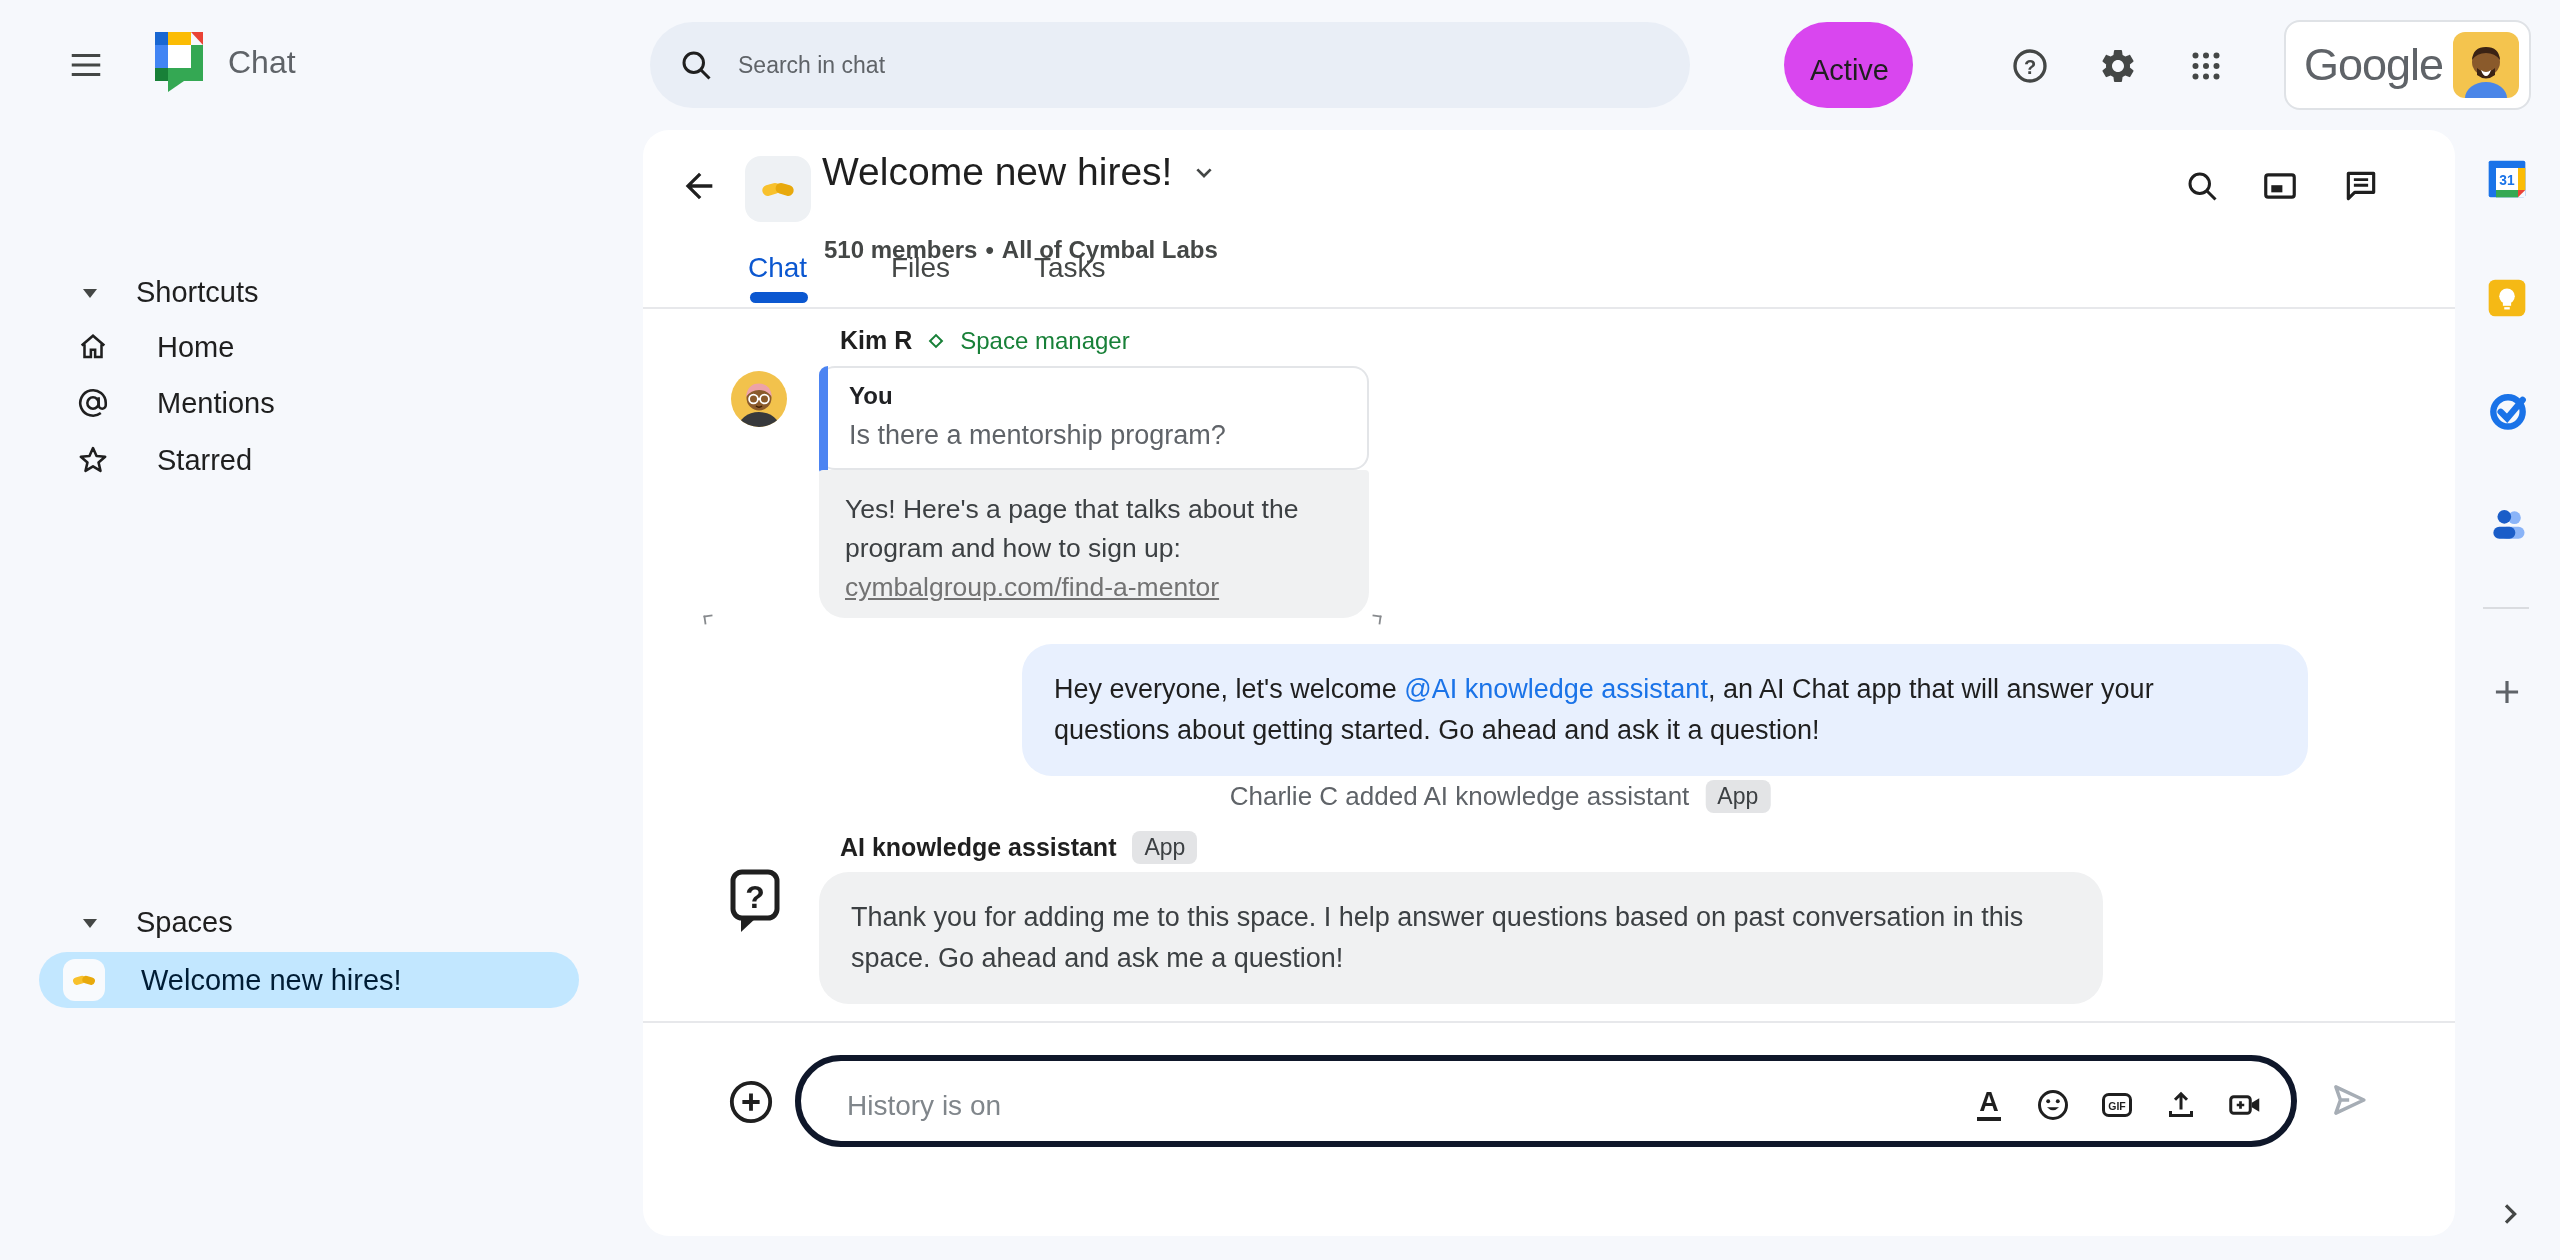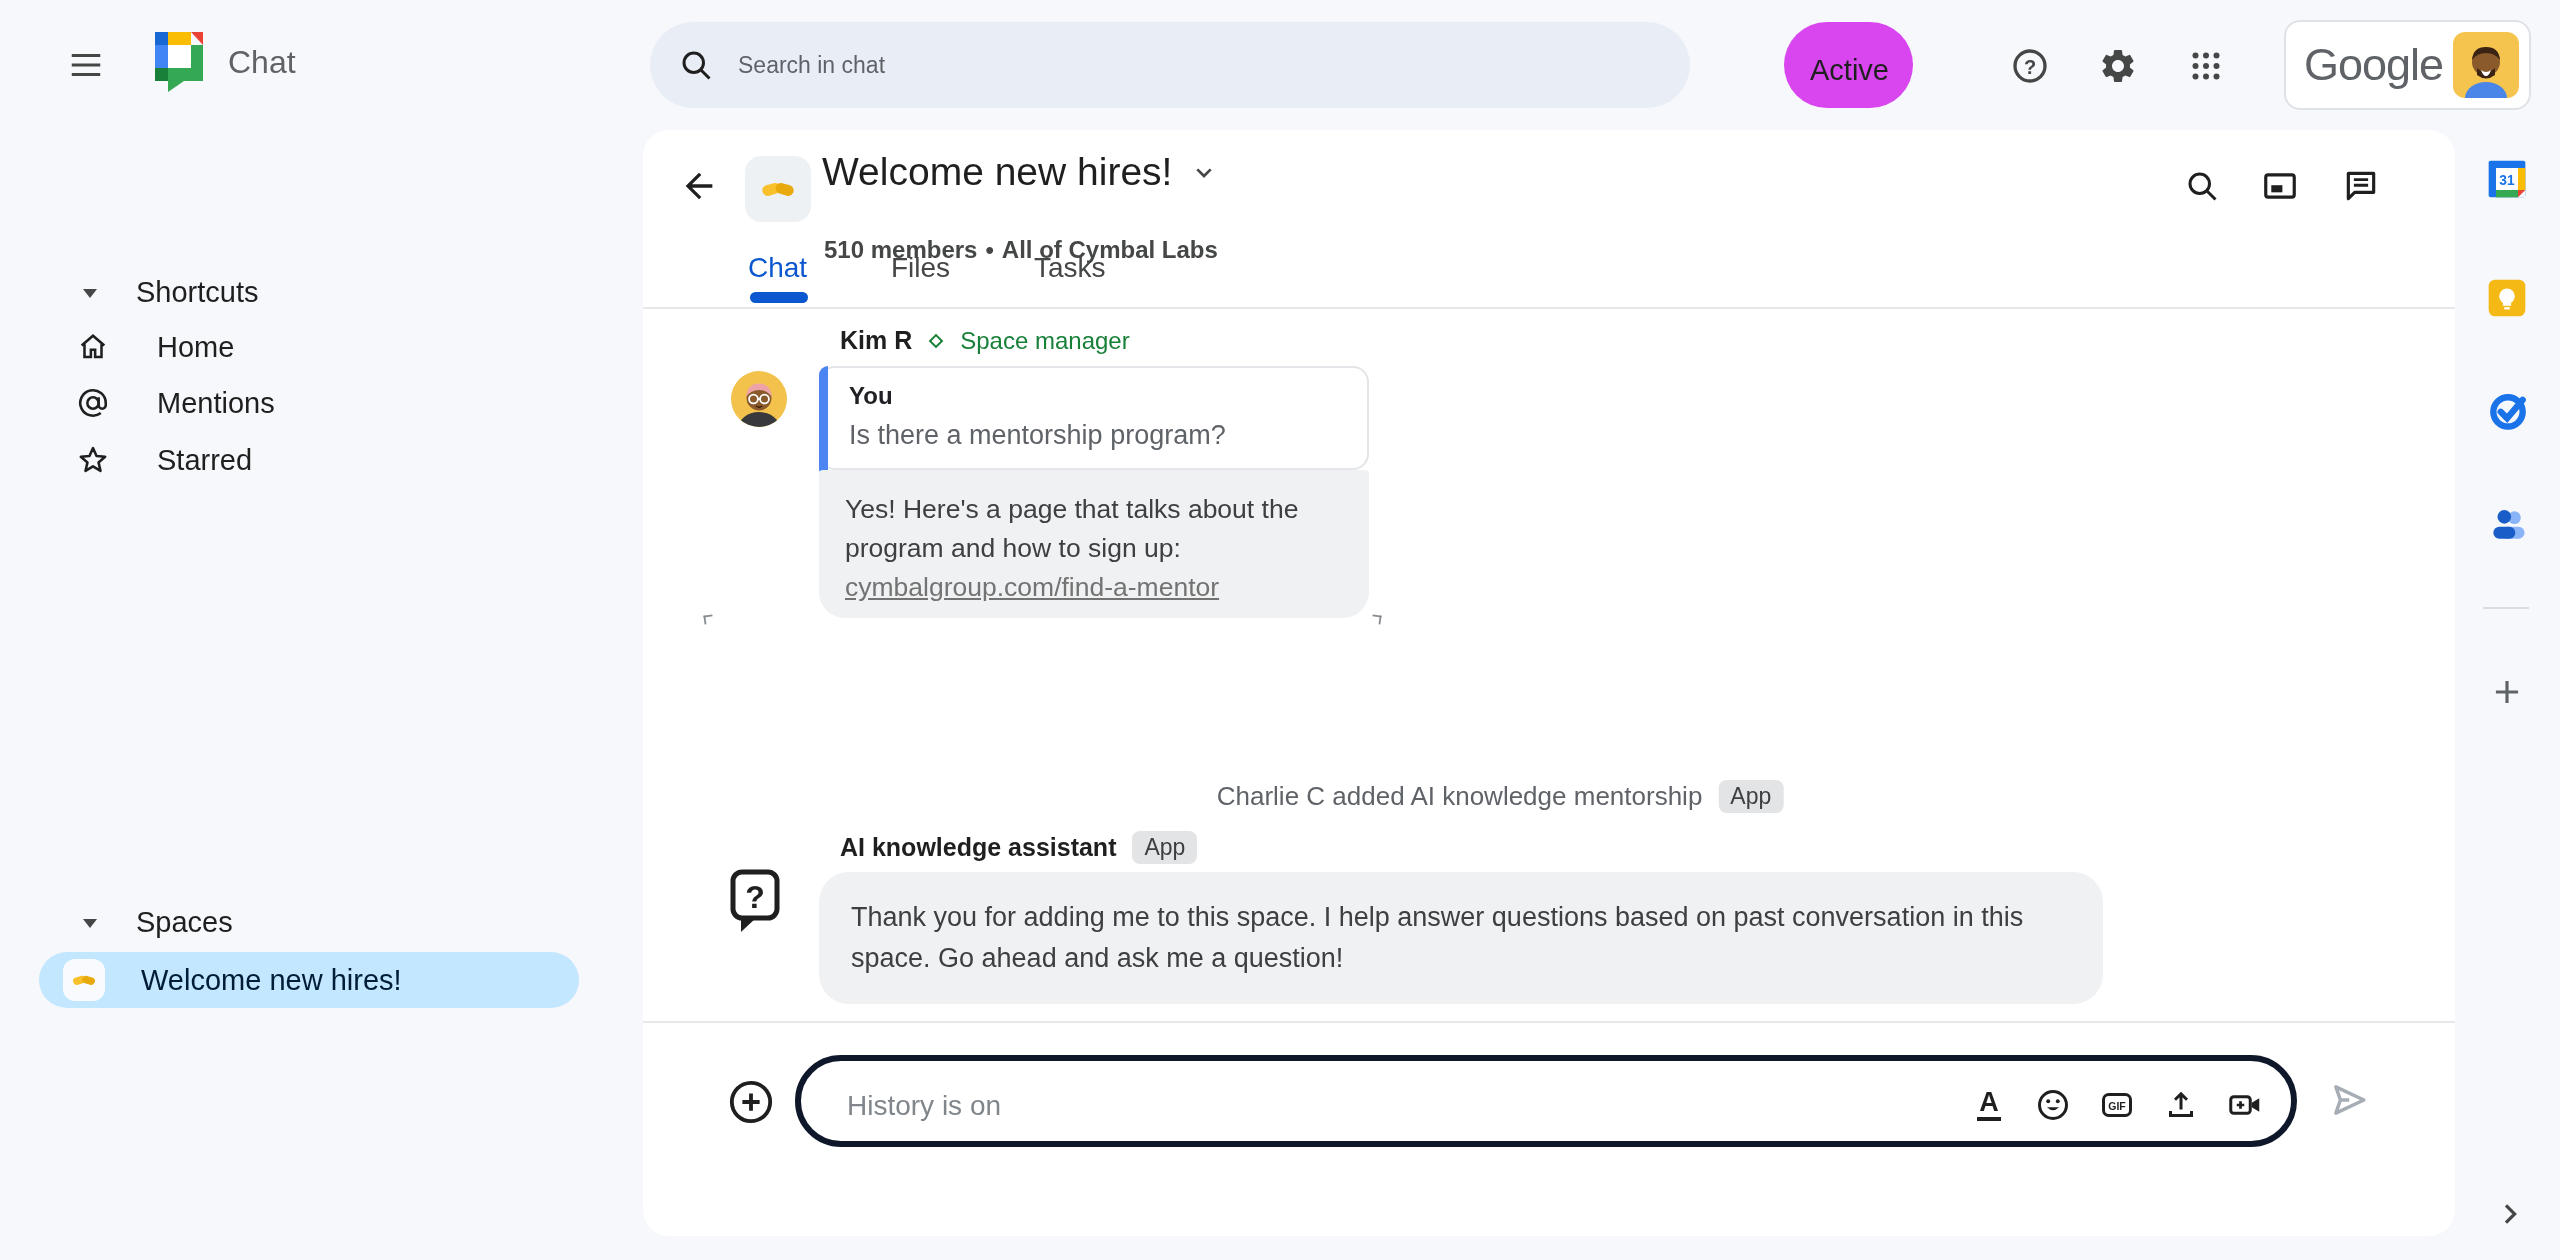--- a/index.html
+++ b/index.html
@@ -323,23 +323,26 @@
     </div>
 
     <div class="abs" id="kim-reply">
       <span>Yes! Here's a page that talks about the program and how to sign up:</span><br>
       <a>cymbalgroup.com/find-a-mentor</a>
     </div>
 
     <div class="abs corner-tick" id="tick-left"></div>
     <div class="abs corner-tick" id="tick-right"></div>
 
+    <div class="abs" id="announce-bubble">
+      <span>Hey everyone, let's welcome </span><span id="announce-mention">@AI knowledge assistant</span><span>, an AI Chat app that will answer your questions about getting started.  Go ahead and ask it a question!</span>
+    </div>
 
     <div class="abs" id="system-row">
-      <span id="system-text">Charlie C added AI knowledge mentorship</span>
+      <span id="system-text">Charlie C added AI knowledge assistant</span>
       <span class="app-badge">App</span>
     </div>
 
     <div class="abs" id="assistant-name-row">
       <span class="sender-name">AI knowledge assistant</span>
       <span class="app-badge">App</span>
     </div>
     <div class="abs" id="assistant-avatar">
       <svg width="56" height="66" viewBox="0 0 56 66">
         <rect x="4" y="4" width="44" height="46" rx="9" fill="#fff" stroke="#1f1f1f" stroke-width="5"></rect>

